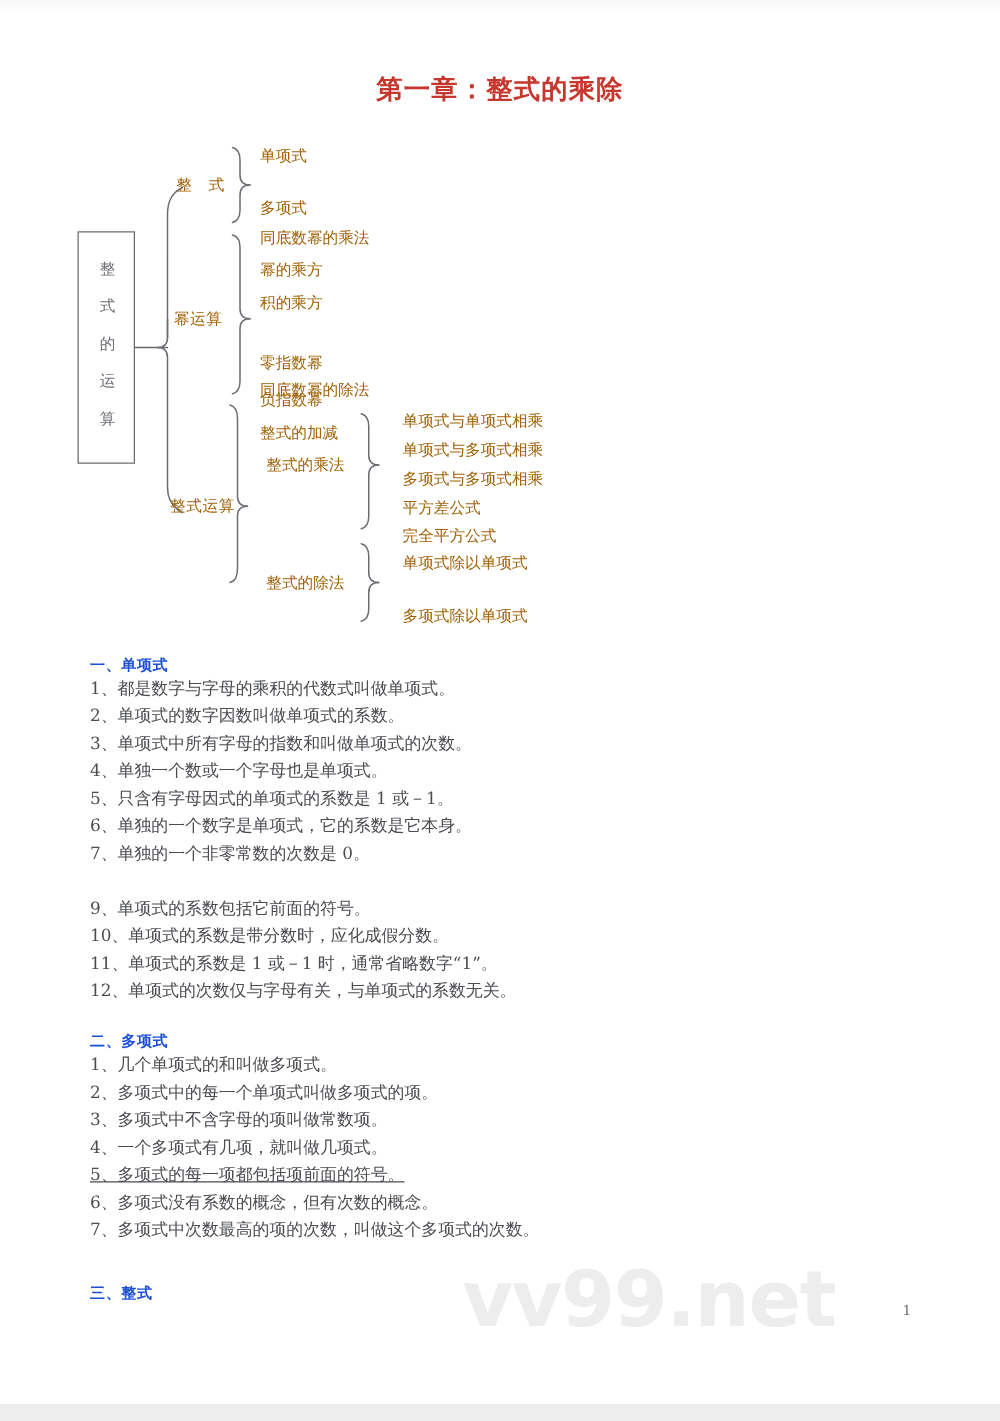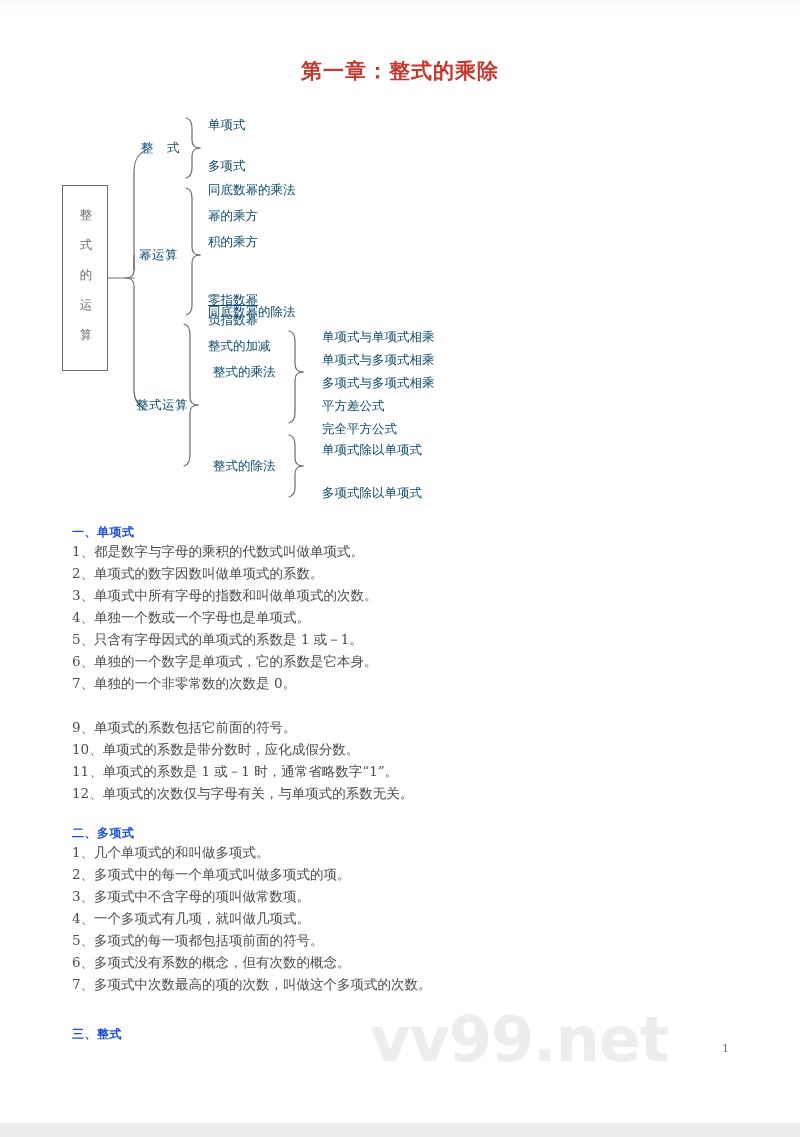--- a/index.html
+++ b/index.html
@@ -51,21 +51,21 @@
   #diagram {
     position: absolute;
     left: 0; top: 100px;
     width: 800px;
     height: 415px;
   }
   #diagram svg { position: absolute; left: 0; top: 0; }
 
   .dg-label {
     position: absolute;
-    color: #0c4a6e;
+    color: #a16207;
     font-family: "DejaVu Serif", "Liberation Serif", serif;
     font-size: 12.5px;
     line-height: 1;
     white-space: nowrap;
   }
   .dg-label.lvl1 { font-size: 12.5px; letter-spacing: .5px; }
   .dg-label.leaf { font-size: 12.5px; }
 
   
   .root-box {
@@ -189,21 +189,21 @@
     <div class="dg-label lvl1" style="left:139px; top:149px;">幂运算</div>
     <div class="dg-label lvl1" style="left:136px; top:299px;">整式运算</div>
 
     <div class="dg-label leaf" style="left:208px; top:19px;">单项式</div>
     <div class="dg-label leaf" style="left:208px; top:60px;">多项式</div>
 
     <div class="dg-label leaf" style="left:208px; top:84px;">同底数幂的乘法</div>
     <div class="dg-label leaf" style="left:208px; top:110px;">幂的乘方</div>
     <div class="dg-label leaf" style="left:208px; top:136px;">积的乘方</div>
     <div class="dg-label leaf" style="left:208px; top:162px;margin-top:44px;">同底数幂的除法</div>
-    <div class="dg-label leaf" style="left:208px; top:194px;text-decoration:underline;">零指数幂</div>
+    <div class="dg-label leaf" style="left:208px; top:184px;">零指数幂</div>
     <div class="dg-label leaf" style="left:208px; top:214px;">负指数幂</div>
 
     <div class="dg-label leaf" style="left:208px; top:240px;">整式的加减</div>
     <div class="dg-label leaf" style="left:213px; top:266px;">整式的乘法</div>
     <div class="dg-label leaf" style="left:213px; top:360px;">整式的除法</div>
 
     <div class="dg-label leaf" style="left:322px; top:231px;">单项式与单项式相乘</div>
     <div class="dg-label leaf" style="left:322px; top:254px;">单项式与多项式相乘</div>
     <div class="dg-label leaf" style="left:322px; top:277px;">多项式与多项式相乘</div>
     <div class="dg-label leaf" style="left:322px; top:300px;">平方差公式</div>
@@ -224,21 +224,21 @@
   <div class="note-line" style="top:721px;">9、单项式的系数包括它前面的符号。</div>
   <div class="note-line" style="top:743px;">10、单项式的系数是带分数时，应化成假分数。</div>
   <div class="note-line" style="top:765px;">11、单项式的系数是 1 或－1 时，通常省略数字“1”。</div>
   <div class="note-line" style="top:787px;">12、单项式的次数仅与字母有关，与单项式的系数无关。</div>
 
   <div class="section-head" style="top:825px;">二、多项式</div>
   <div class="note-line" style="top:846px;">1、几个单项式的和叫做多项式。</div>
   <div class="note-line" style="top:868px;">2、多项式中的每一个单项式叫做多项式的项。</div>
   <div class="note-line" style="top:890px;">3、多项式中不含字母的项叫做常数项。</div>
   <div class="note-line" style="top:912px;">4、一个多项式有几项，就叫做几项式。</div>
-  <div class="note-line" style="top:934px;">5、多项式的每一项都包括项前面的符号。</div>
+  <div class="note-line" style="top:934px;text-decoration:underline;">5、多项式的每一项都包括项前面的符号。</div>
   <div class="note-line" style="top:956px;">6、多项式没有系数的概念，但有次数的概念。</div>
   <div class="note-line" style="top:978px;">7、多项式中次数最高的项的次数，叫做这个多项式的次数。</div>
 
   <div class="section-head" style="top:1026px;">三、整式</div>
 
   <div class="watermark">vv99.net</div>
   <div class="page-num">1</div>
 
 </div>
 

